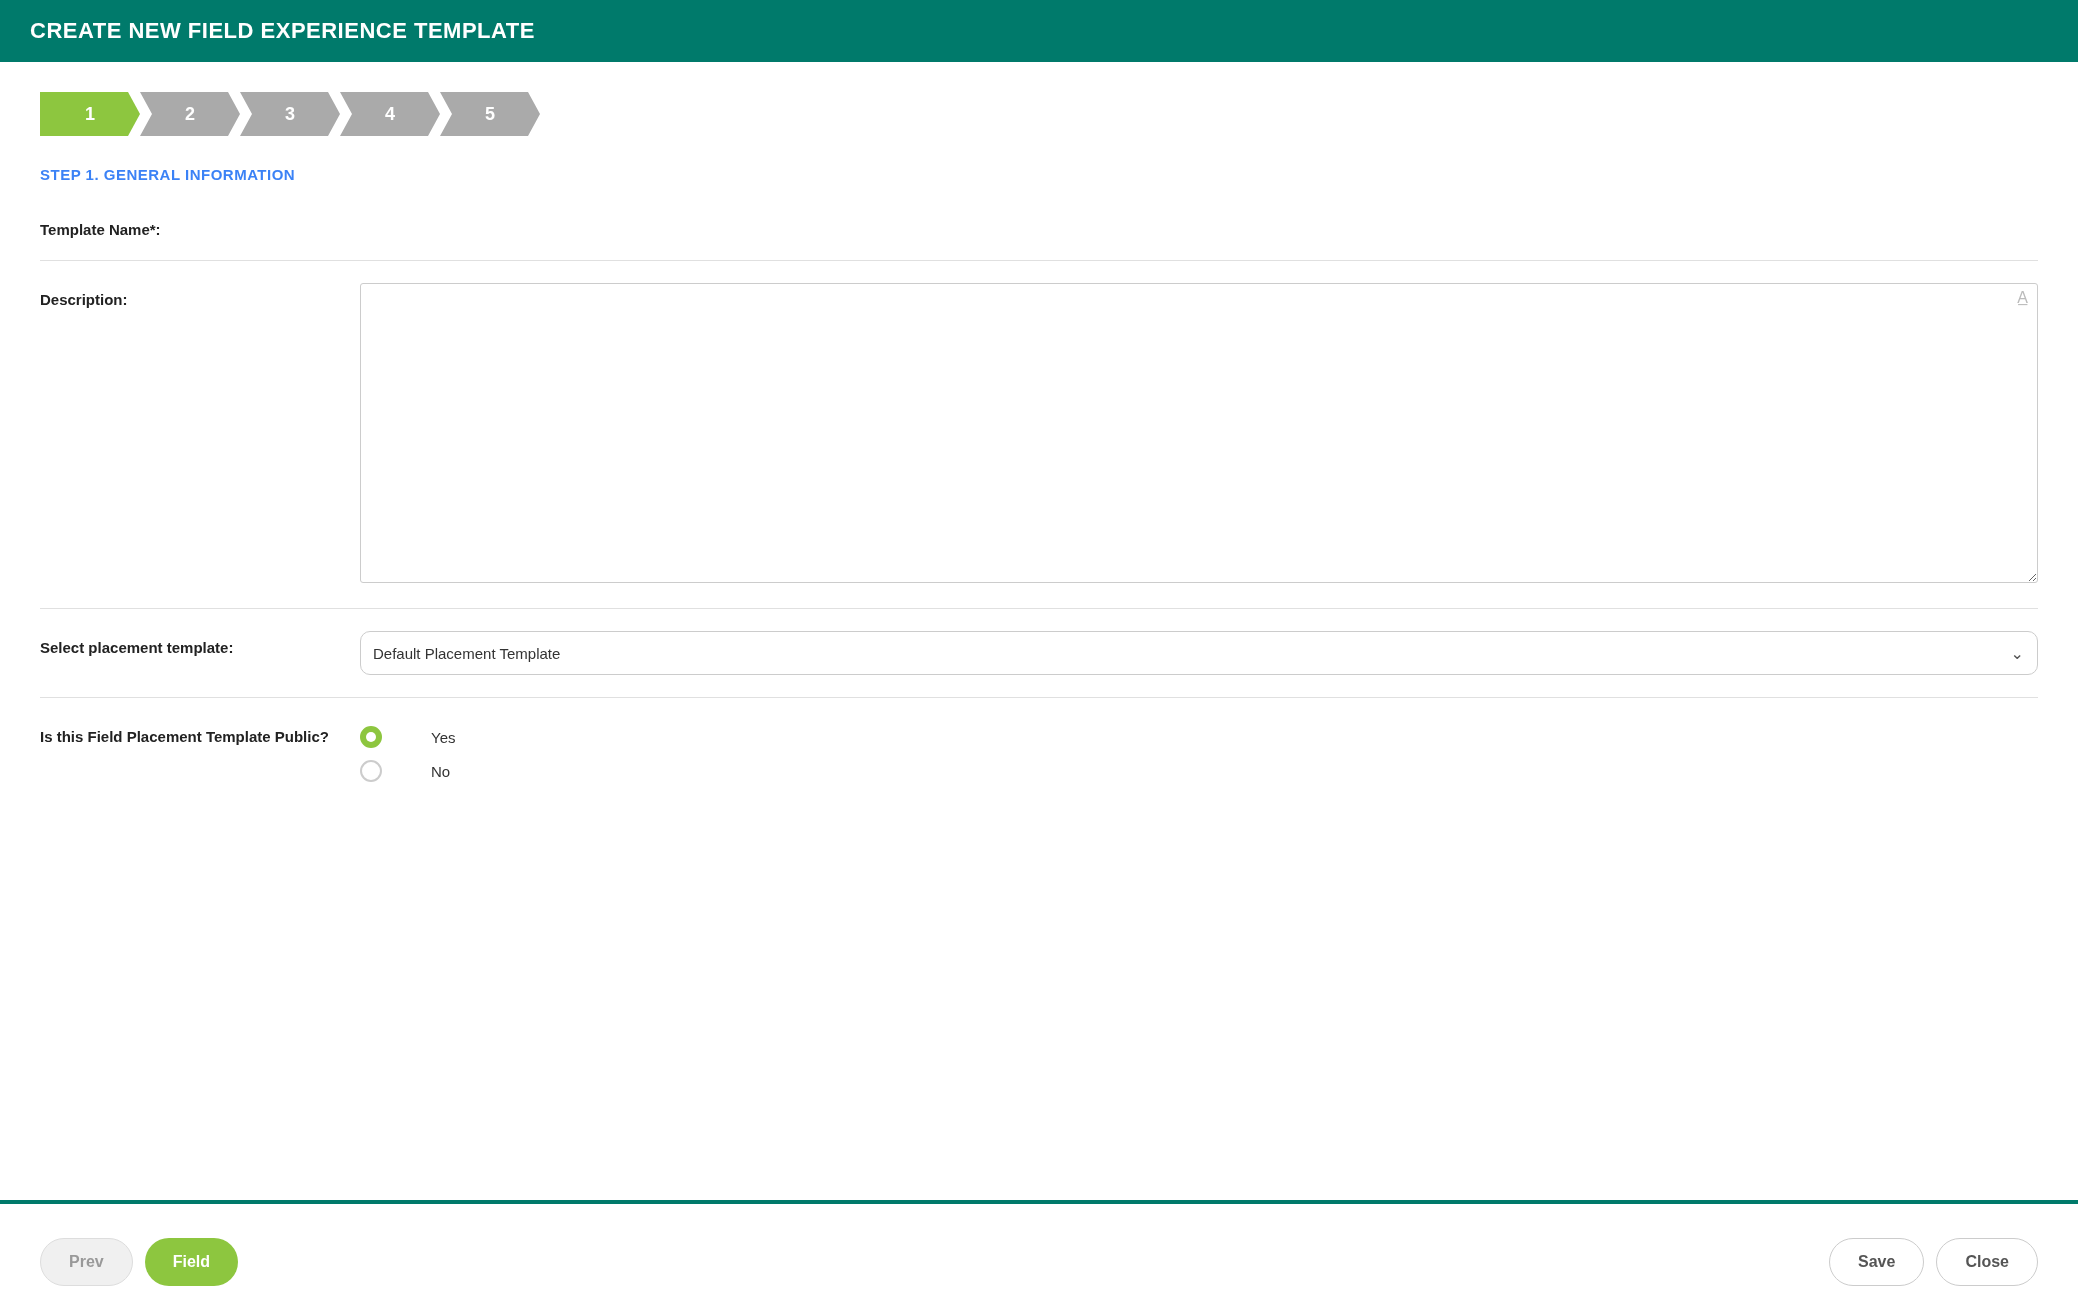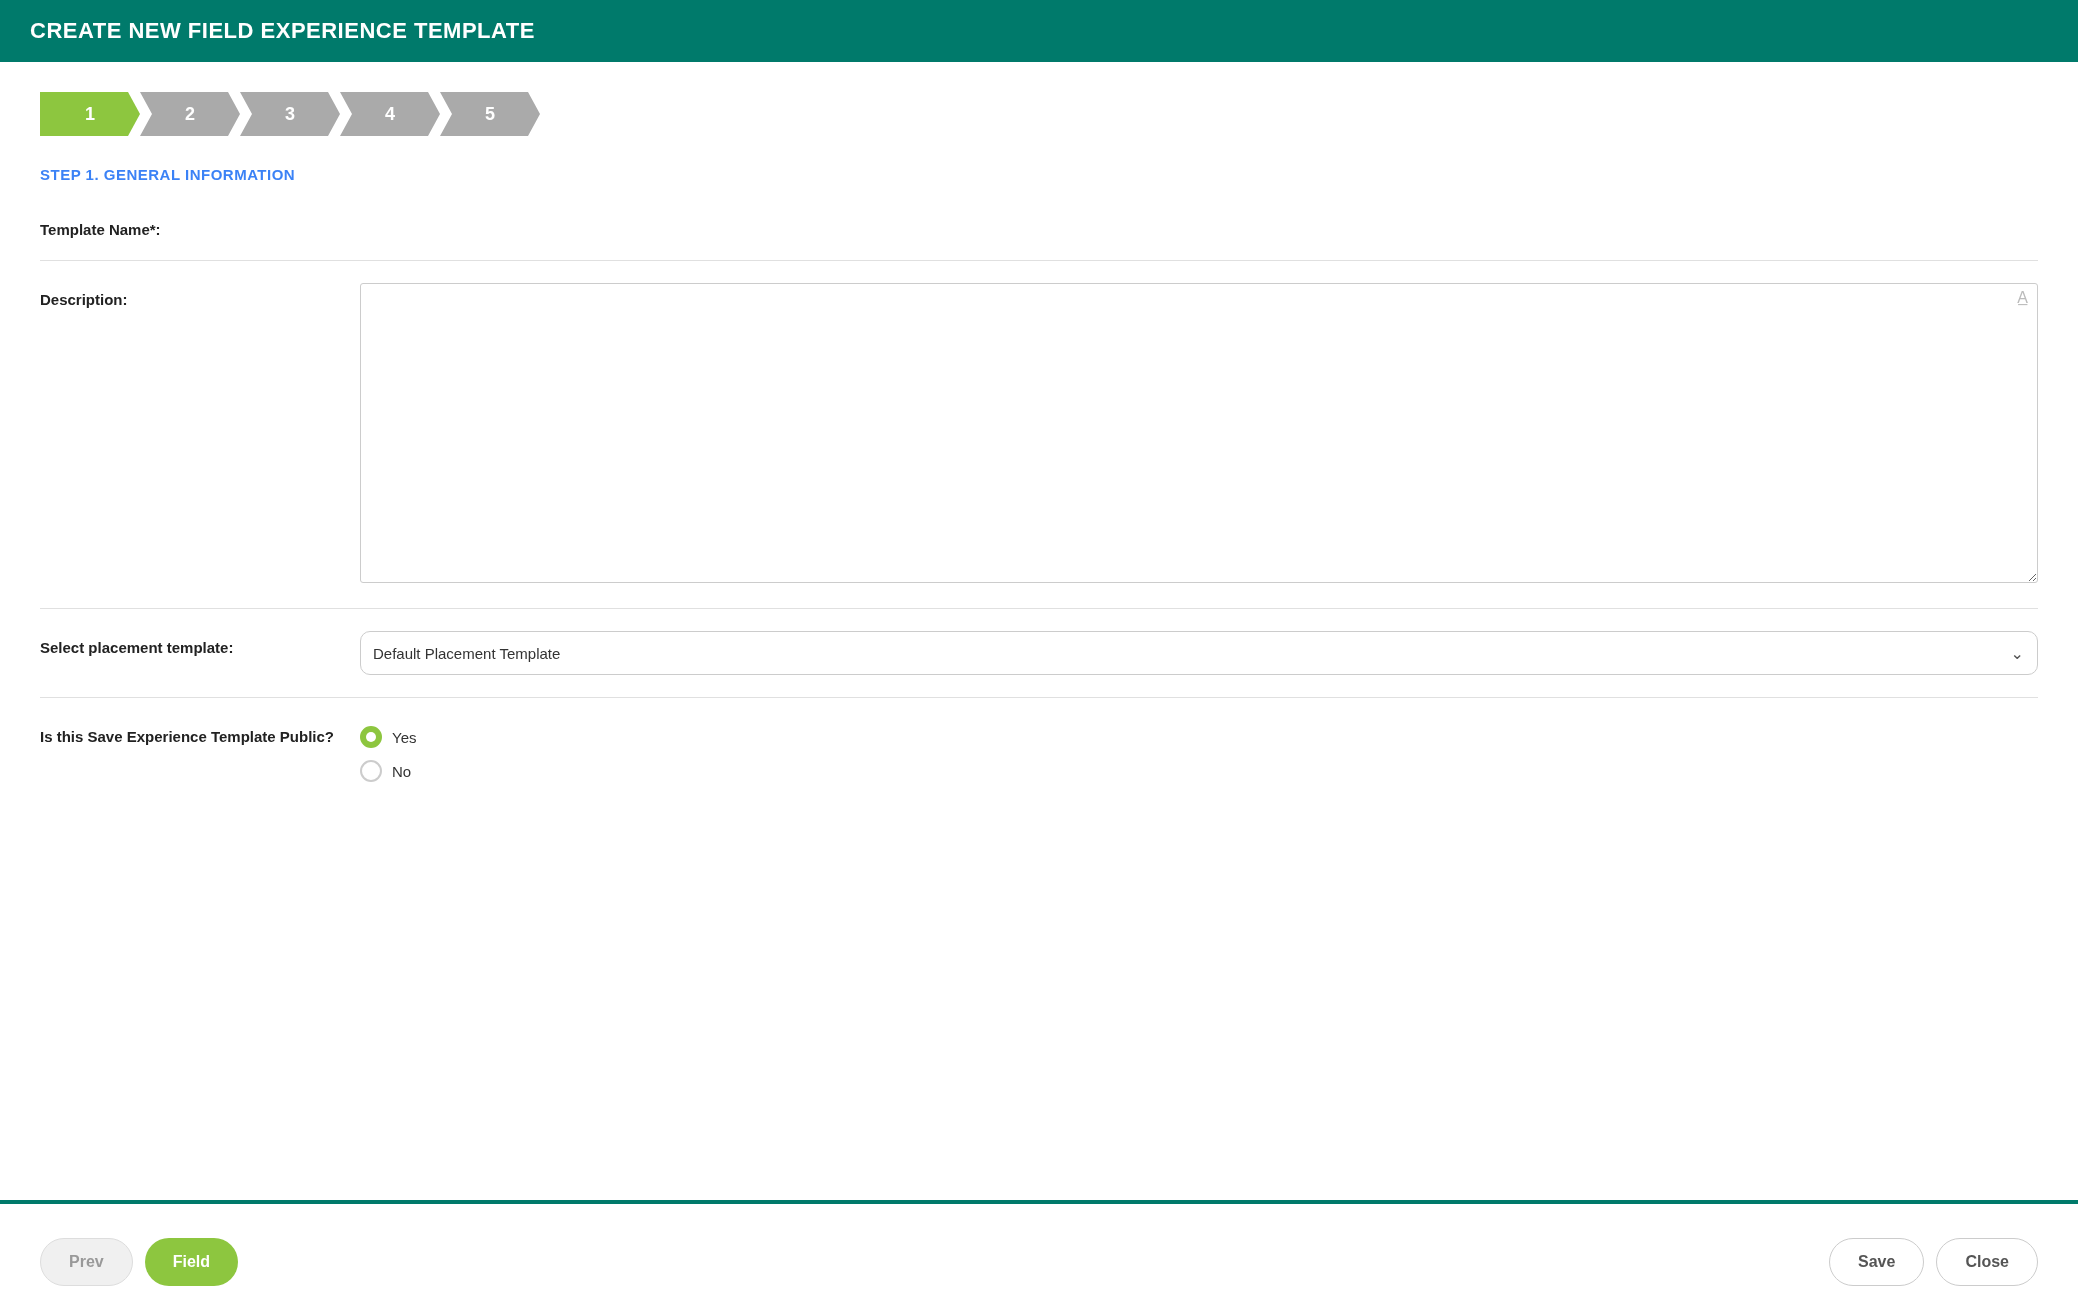--- a/index.html
+++ b/index.html
@@ -216,20 +216,21 @@
     .radio-inner {
       width: 10px;
       height: 10px;
       border-radius: 50%;
       background: #fff;
     }
 
     .radio-label {
       font-size: 15px;
       color: #333;
+      margin-left: 39px;
     }
 
     
     .bottom-divider {
       height: 4px;
       background: #007a6b;
       margin-top: auto;
     }
 
     
@@ -343,21 +344,21 @@
           <div class="select-wrapper">
             <select class="select-input">
               <option>Default Placement Template</option>
             </select>
             <span class="select-chevron">⌄</span>
           </div>
         </div>
       </div>
 
       <div class="form-row">
-        <div class="form-label">Is this Save Experience Template Public?</div>
+        <div class="form-label">Is this Field Placement Template Public?</div>
         <div class="form-control-wrapper">
           <div class="radio-group">
             <label class="radio-item">
               <div class="radio-outer checked">
                 <div class="radio-inner"></div>
               </div>
               <span class="radio-label">Yes</span>
             </label>
             <label class="radio-item">
               <div class="radio-outer"></div>

